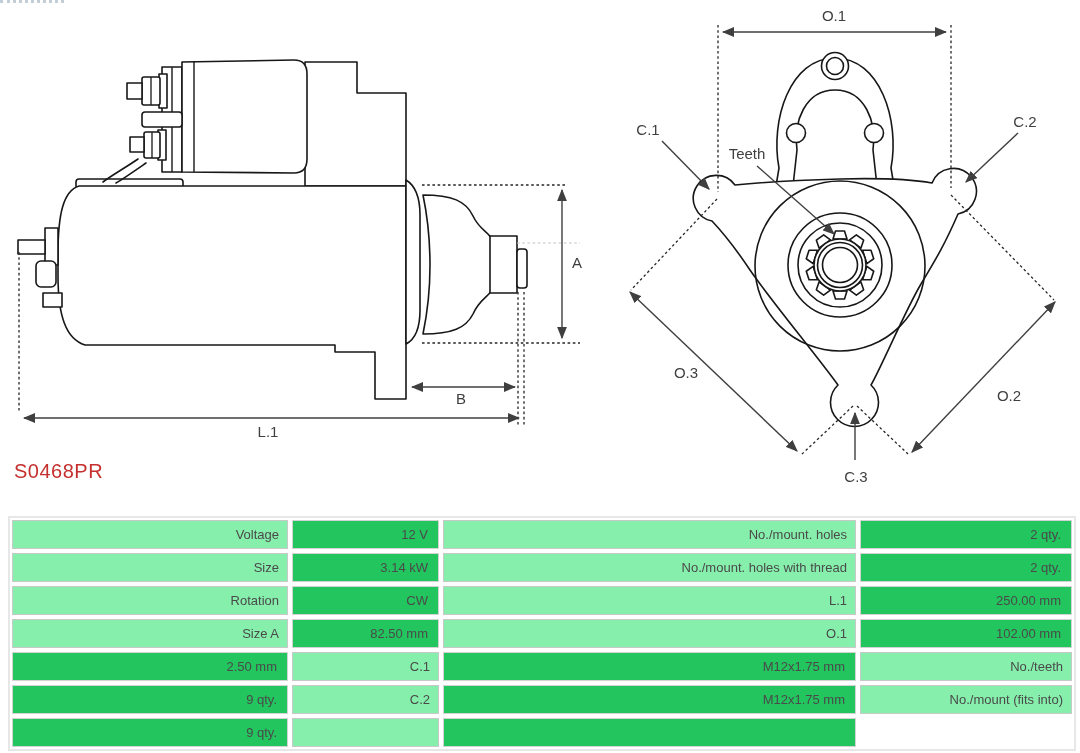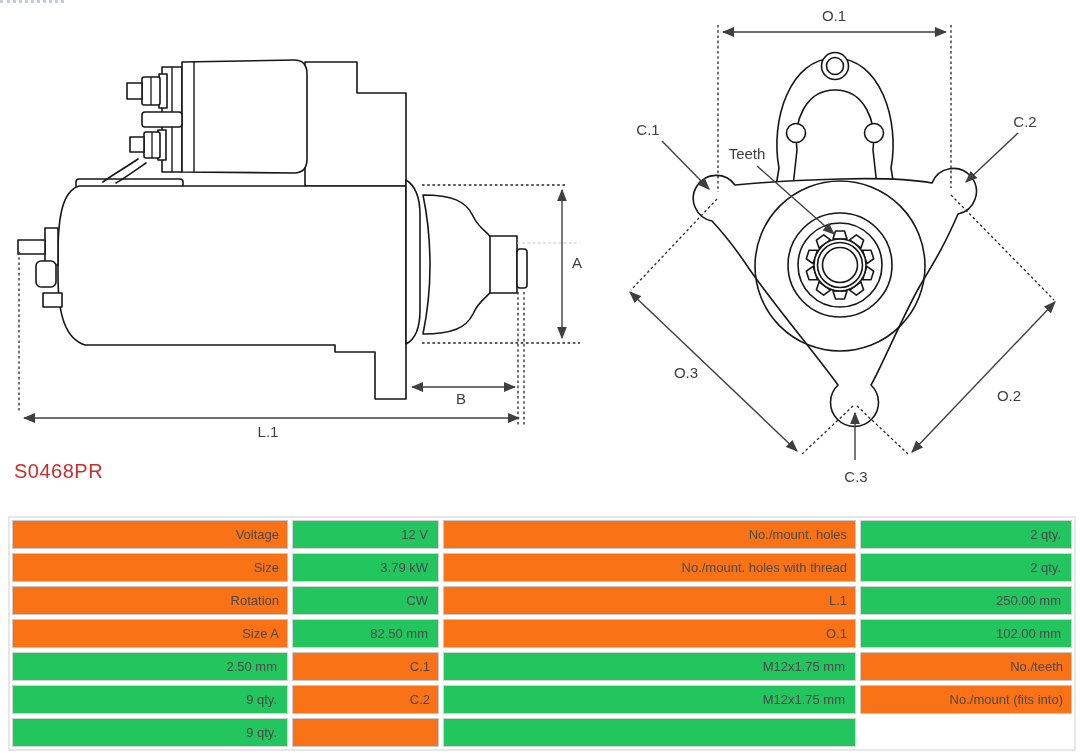--- a/index.html
+++ b/index.html
@@ -10,21 +10,21 @@
   #part-number{position:absolute;left:14px;top:460px;font-size:20px;font-weight:400;color:#c5302f;letter-spacing:.5px;}
   
   #spec-table{
     position:absolute;left:8px;top:516px;width:1060px;
     display:grid;grid-template-columns:276px 147px 413px 1fr;
     grid-auto-rows:29px;gap:4px;background:#ffffff;
     border:2px solid #e7e7e7;padding:2px;
   }
   .cell{display:flex;align-items:center;justify-content:flex-end;
         font-size:13px;color:#4a4a4a;white-space:nowrap;overflow:hidden;}
-  .cell.lbl{background:#f97316;border:1px solid #c9c9c9;padding-right:8px;}
+  .cell.lbl{background:#86efac;border:1px solid #c9c9c9;padding-right:8px;}
   .cell.val{background:#22c55e;border:1px solid #d3d3d3;padding-right:10px;}
   
   .outline{fill:#fff;stroke:#171717;stroke-width:1.6;stroke-linejoin:round;}
   .stroke-only{fill:none;stroke:#171717;stroke-width:1.6;stroke-linejoin:round;stroke-linecap:round;}
   .dim{stroke:#3f3f3f;stroke-width:1.4;fill:none;}
   .dot{stroke:#262626;stroke-width:1.3;fill:none;stroke-dasharray:2.6 2.6;}
   .dot-light{stroke:#c2c2c2;stroke-width:1.2;fill:none;stroke-dasharray:2.6 2.6;}
   .lbl-txt{font-family:"Liberation Sans",sans-serif;font-size:15px;fill:#3f3f3f;}
 </style>
 </head>
@@ -165,21 +165,21 @@
   <div id="part-number">S0468PR</div>
 
   <div id="spec-table">
 
     <div class="cell lbl">Voltage</div>
     <div class="cell val">12 V</div>
     <div class="cell lbl">No./mount. holes</div>
     <div class="cell val">2 qty.</div>
 
     <div class="cell lbl">Size</div>
-    <div class="cell val">3.79 kW</div>
+    <div class="cell val">3.14 kW</div>
     <div class="cell lbl">No./mount. holes with thread</div>
     <div class="cell val">2 qty.</div>
 
     <div class="cell lbl">Rotation</div>
     <div class="cell val">CW</div>
     <div class="cell lbl">L.1</div>
     <div class="cell val">250.00 mm</div>
 
     <div class="cell lbl">Size A</div>
     <div class="cell val">82.50 mm</div>

